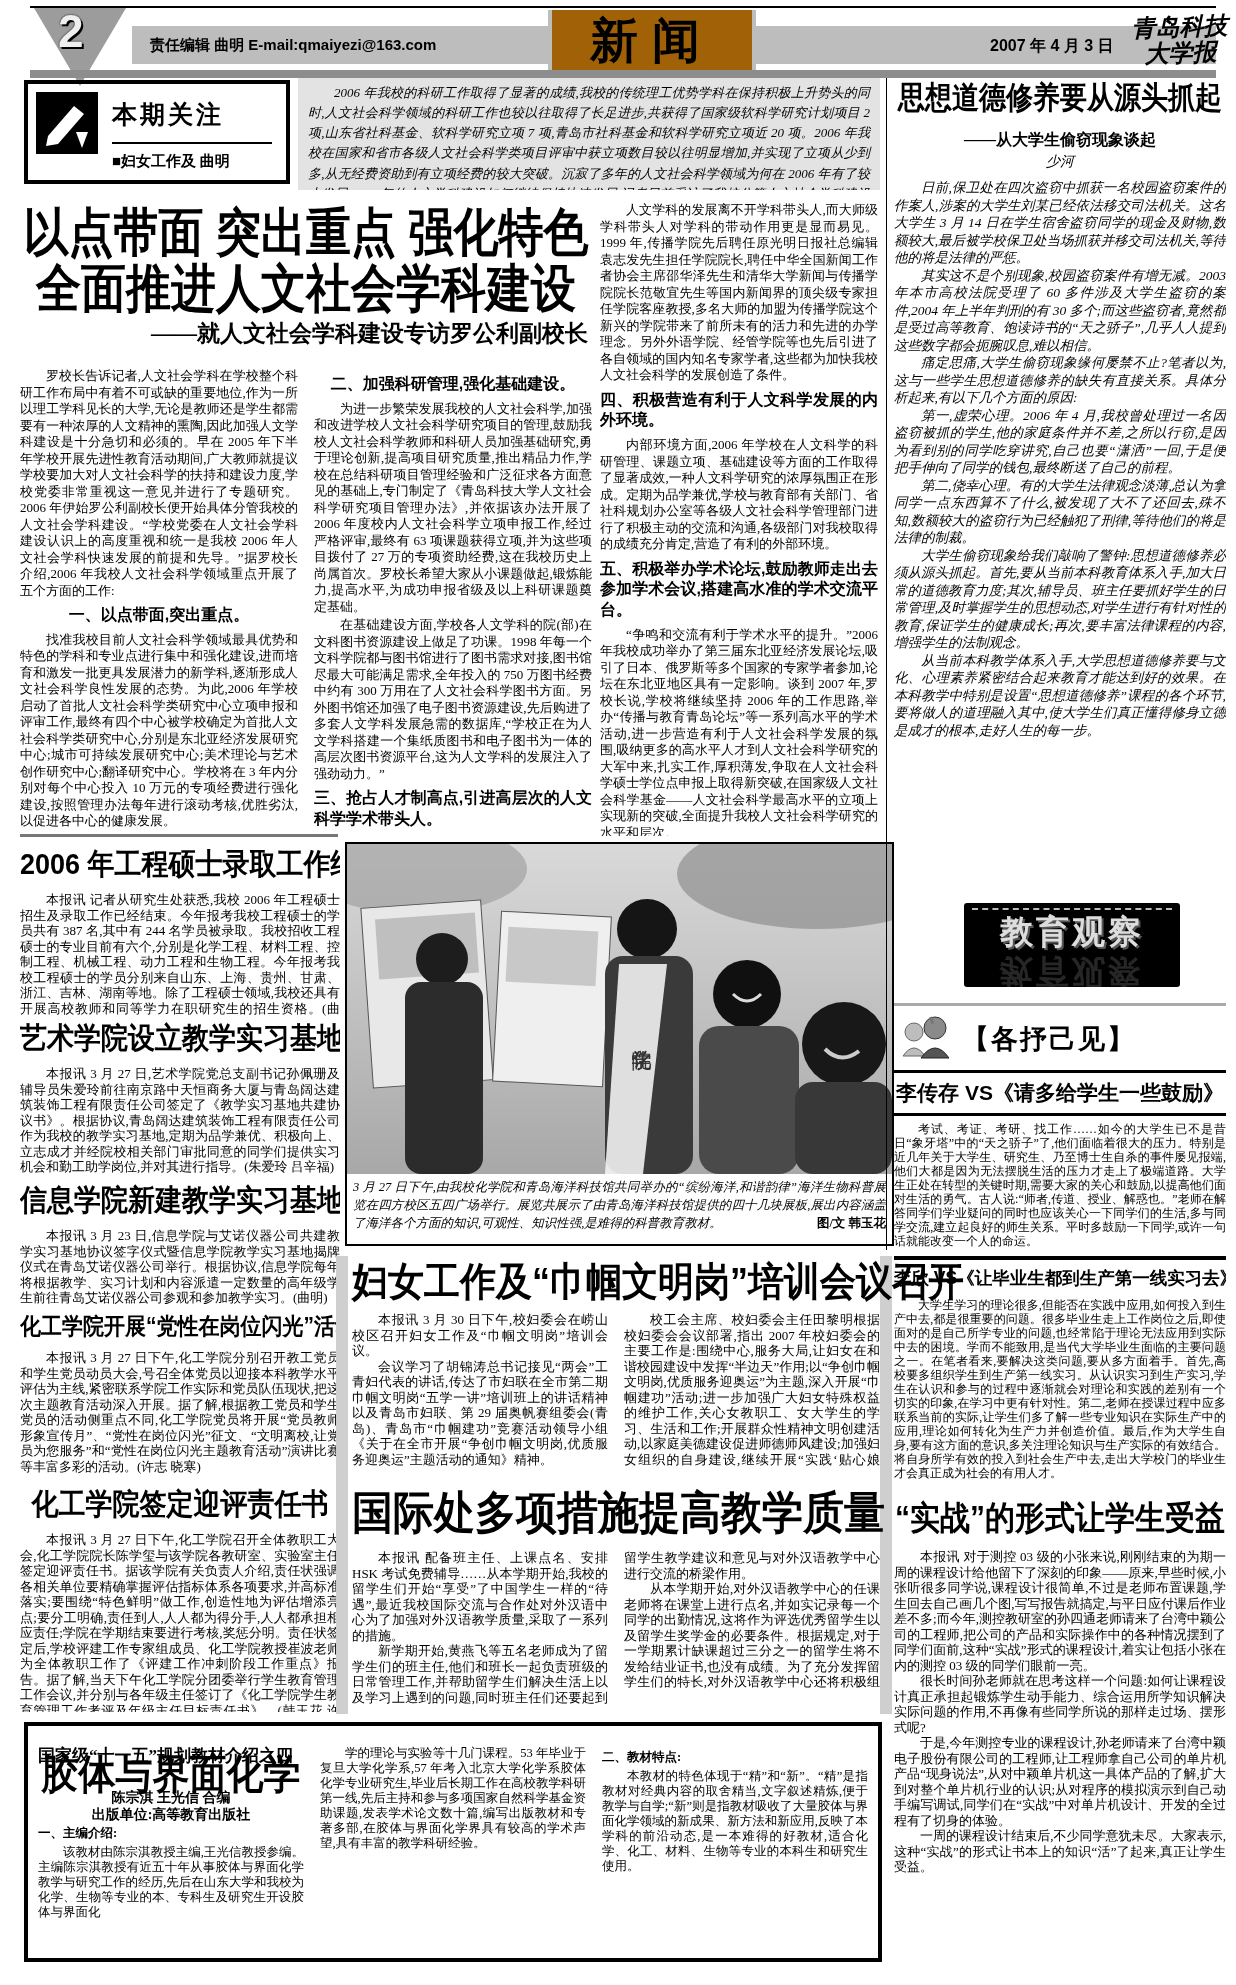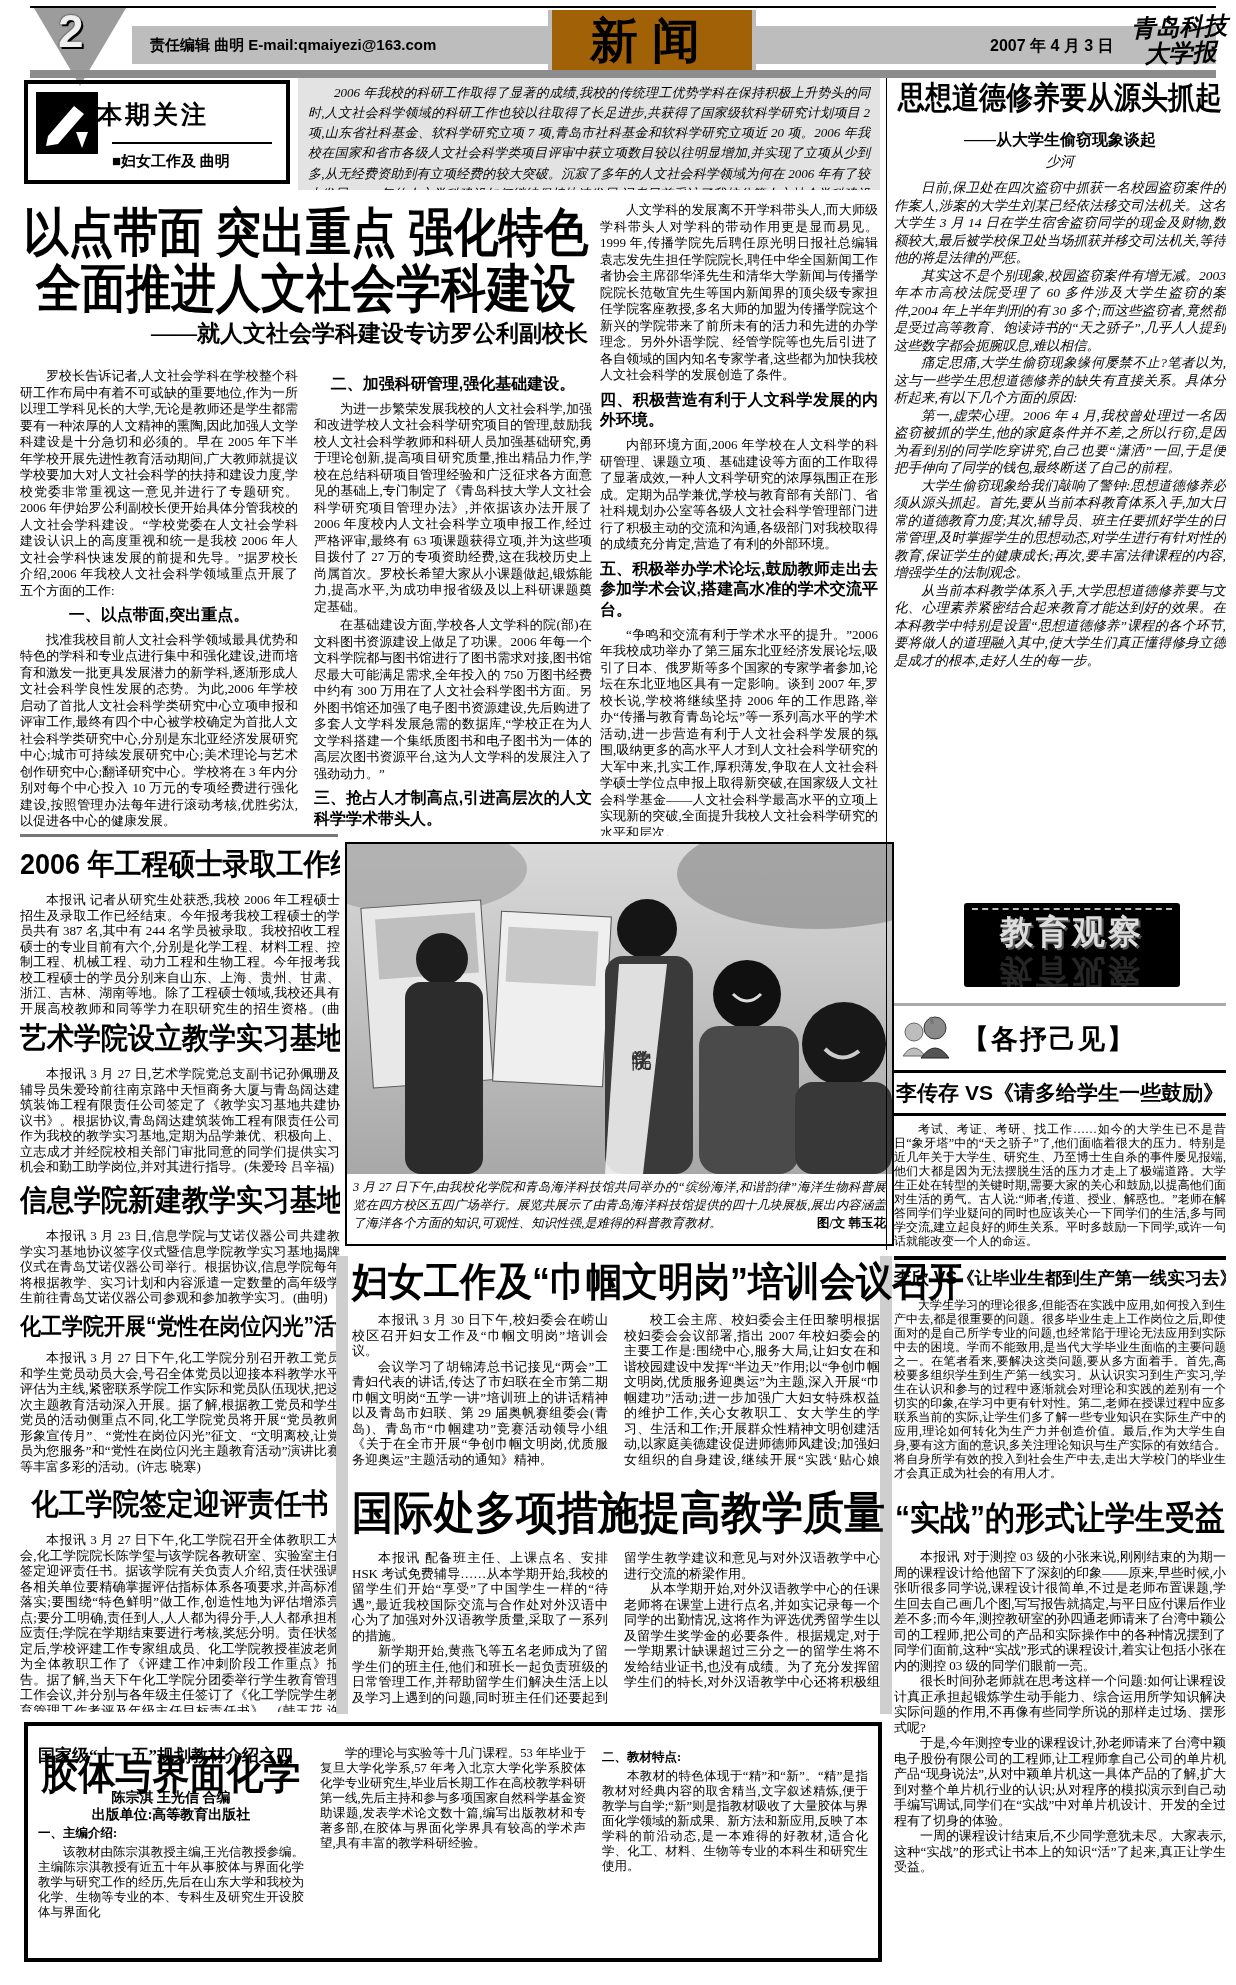--- a/index.html
+++ b/index.html
@@ -19,21 +19,21 @@
         font-family:"Liberation Sans",sans-serif;font-size:48px;font-weight:900;letter-spacing:14px;}
   .issue-date{position:absolute;left:990px;top:36px;font-family:"Liberation Sans",sans-serif;
         font-size:16px;font-weight:bold;}
   .paper-name{position:absolute;left:1132px;top:14px;width:96px;text-align:center;
         font-size:24px;font-weight:900;font-style:italic;line-height:1.1;transform:rotate(-2deg);}
   .thickrule{position:absolute;left:30px;top:70px;width:1186px;height:8px;background:#8d8d8d;}
   
   .focus-box{position:absolute;left:24px;top:80px;width:266px;height:104px;border:4px solid #000;box-sizing:border-box;}
   .pen-ico{position:absolute;left:8px;top:8px;width:62px;height:62px;background:#000;}
   .pen-ico svg{display:block;}
-  .focus-label{position:absolute;left:69px;top:14px;font-family:Liberation Serif, serif;
+  .focus-label{position:absolute;left:84px;top:14px;font-family:Liberation Serif, serif;
         font-size:25px;font-weight:900;letter-spacing:3px;}
   .focus-byline{position:absolute;left:84px;top:58px;font-size:15px;font-weight:bold;
         border-top:2px solid #000;padding-top:8px;width:160px;}
   .intro-box{position:absolute;left:298px;top:78px;width:582px;height:112px;background:#e3e3e3;
         font-style:italic;font-size:13px;line-height:1.55;text-align:justify;
         padding:5px 10px;box-sizing:border-box;overflow:hidden;}
   .intro-box p{margin:0;text-indent:2em;}
   
   .lead-h{position:absolute;left:18px;width:576px;text-align:center;
         font-family:"Liberation Sans",sans-serif;font-weight:900;font-size:45px;letter-spacing:0px;
@@ -139,21 +139,21 @@
   <div class="lead-sub">——就人文社会学科建设专访罗公利副校长</div>
 
   <div class="bodycol" style="left:20px;top:368px;width:278px;height:464px;">
     <p>罗校长告诉记者,人文社会学科在学校整个科研工作布局中有着不可或缺的重要地位,作为一所以理工学科见长的大学,无论是教师还是学生都需要有一种浓厚的人文精神的熏陶,因此加强人文学科建设是十分急切和必须的。早在 2005 年下半年学校开展先进性教育活动期间,广大教师就提议学校要加大对人文社会科学的扶持和建设力度,学校党委非常重视这一意见并进行了专题研究。2006 年伊始罗公利副校长便开始具体分管我校的人文社会学科建设。“学校党委在人文社会学科建设认识上的高度重视和统一是我校 2006 年人文社会学科快速发展的前提和先导。”据罗校长介绍,2006 年我校人文社会科学领域重点开展了五个方面的工作:</p>
     <div class="sec c">一、以点带面,突出重点。</div>
     <p>找准我校目前人文社会科学领域最具优势和特色的学科和专业点进行集中和强化建设,进而培育和激发一批更具发展潜力的新学科,逐渐形成人文社会科学良性发展的态势。为此,2006 年学校启动了首批人文社会科学类研究中心立项申报和评审工作,最终有四个中心被学校确定为首批人文社会科学类研究中心,分别是东北亚经济发展研究中心;城市可持续发展研究中心;美术理论与艺术创作研究中心;翻译研究中心。学校将在 3 年内分别对每个中心投入 10 万元的专项经费进行强化建设,按照管理办法每年进行滚动考核,优胜劣汰,以促进各中心的健康发展。</p>
   </div>
   <div class="bodycol" style="left:314px;top:368px;width:278px;height:464px;">
     <div class="sec c">二、加强科研管理,强化基础建设。</div>
     <p>为进一步繁荣发展我校的人文社会科学,加强和改进学校人文社会科学研究项目的管理,鼓励我校人文社会科学教师和科研人员加强基础研究,勇于理论创新,提高项目研究质量,推出精品力作,学校在总结科研项目管理经验和广泛征求各方面意见的基础上,专门制定了《青岛科技大学人文社会科学研究项目管理办法》,并依据该办法开展了 2006 年度校内人文社会科学立项申报工作,经过严格评审,最终有 63 项课题获得立项,并为这些项目拨付了 27 万的专项资助经费,这在我校历史上尚属首次。罗校长希望大家从小课题做起,锻炼能力,提高水平,为成功申报省级及以上科研课题奠定基础。</p>
-    <p>在基础建设方面,学校各人文学科的院(部)在文科图书资源建设上做足了功课。2006 年每一个文科学院都与图书馆进行了图书需求对接,图书馆尽最大可能满足需求,全年投入的 750 万图书经费中约有 300 万用在了人文社会科学图书方面。另外图书馆还加强了电子图书资源建设,先后购进了多套人文学科发展急需的数据库,“学校正在为人文学科搭建一个集纸质图书和电子图书为一体的高层次图书资源平台,这为人文学科的发展注入了强劲动力。”</p>
+    <p>在基础建设方面,学校各人文学科的院(部)在文科图书资源建设上做足了功课。1998 年每一个文科学院都与图书馆进行了图书需求对接,图书馆尽最大可能满足需求,全年投入的 750 万图书经费中约有 300 万用在了人文社会科学图书方面。另外图书馆还加强了电子图书资源建设,先后购进了多套人文学科发展急需的数据库,“学校正在为人文学科搭建一个集纸质图书和电子图书为一体的高层次图书资源平台,这为人文学科的发展注入了强劲动力。”</p>
     <div class="sec">三、抢占人才制高点,引进高层次的人文科学学术带头人。</div>
   </div>
   <div class="bodycol" style="left:600px;top:202px;width:278px;height:634px;">
     <p>人文学科的发展离不开学科带头人,而大师级学科带头人对学科的带动作用更是显而易见。1999 年,传播学院先后聘任原光明日报社总编辑袁志发先生担任学院院长,聘任中华全国新闻工作者协会主席邵华泽先生和清华大学新闻与传播学院院长范敬宜先生等国内新闻界的顶尖级专家担任学院客座教授,多名大师的加盟为传播学院这个新兴的学院带来了前所未有的活力和先进的办学理念。另外外语学院、经管学院等也先后引进了各自领域的国内知名专家学者,这些都为加快我校人文社会科学的发展创造了条件。</p>
     <div class="sec">四、积极营造有利于人文科学发展的内外环境。</div>
     <p>内部环境方面,2006 年学校在人文科学的科研管理、课题立项、基础建设等方面的工作取得了显著成效,一种人文科学研究的浓厚氛围正在形成。定期为品学兼优,学校与教育部有关部门、省社科规划办公室等各级人文社会科学管理部门进行了积极主动的交流和沟通,各级部门对我校取得的成绩充分肯定,营造了有利的外部环境。</p>
     <div class="sec">五、积极举办学术论坛,鼓励教师走出去参加学术会议,搭建高水准的学术交流平台。</div>
     <p>“争鸣和交流有利于学术水平的提升。”2006 年我校成功举办了第三届东北亚经济发展论坛,吸引了日本、俄罗斯等多个国家的专家学者参加,论坛在东北亚地区具有一定影响。谈到 2007 年,罗校长说,学校将继续坚持 2006 年的工作思路,举办“传播与教育青岛论坛”等一系列高水平的学术活动,进一步营造有利于人文社会科学发展的氛围,吸纳更多的高水平人才到人文社会科学研究的大军中来,扎实工作,厚积薄发,争取在人文社会科学硕士学位点申报上取得新突破,在国家级人文社会科学基金——人文社会科学最高水平的立项上实现新的突破,全面提升我校人文社会科学研究的水平和层次。</p>
   </div>
 
@@ -252,20 +252,21 @@
 
   <div class="rightcol">
     <h1 class="r-title">思想道德修养要从源头抓起</h1>
     <div class="r-sub">——从大学生偷窃现象谈起</div>
     <div class="r-byline">少河</div>
     <div class="r-article">
       <p>日前,保卫处在四次盗窃中抓获一名校园盗窃案件的作案人,涉案的大学生刘某已经依法移交司法机关。这名大学生 3 月 14 日在学生宿舍盗窃同学的现金及财物,数额较大,最后被学校保卫处当场抓获并移交司法机关,等待他的将是法律的严惩。</p>
       <p>其实这不是个别现象,校园盗窃案件有增无减。2003 年本市高校法院受理了 60 多件涉及大学生盗窃的案件,2004 年上半年判刑的有 30 多个;而这些盗窃者,竟然都是受过高等教育、饱读诗书的“天之骄子”,几乎人人提到这些数字都会扼腕叹息,难以相信。</p>
       <p>痛定思痛,大学生偷窃现象缘何屡禁不止?笔者以为,这与一些学生思想道德修养的缺失有直接关系。具体分析起来,有以下几个方面的原因:</p>
       <p>第一,虚荣心理。2006 年 4 月,我校曾处理过一名因盗窃被抓的学生,他的家庭条件并不差,之所以行窃,是因为看到别的同学吃穿讲究,自己也要“潇洒”一回,于是便把手伸向了同学的钱包,最终断送了自己的前程。</p>
+      <p>第二,侥幸心理。有的大学生法律观念淡薄,总认为拿同学一点东西算不了什么,被发现了大不了还回去,殊不知,数额较大的盗窃行为已经触犯了刑律,等待他们的将是法律的制裁。</p>
       <p>大学生偷窃现象给我们敲响了警钟:思想道德修养必须从源头抓起。首先,要从当前本科教育体系入手,加大日常的道德教育力度;其次,辅导员、班主任要抓好学生的日常管理,及时掌握学生的思想动态,对学生进行有针对性的教育,保证学生的健康成长;再次,要丰富法律课程的内容,增强学生的法制观念。</p>
       <p>从当前本科教学体系入手,大学思想道德修养要与文化、心理素养紧密结合起来教育才能达到好的效果。在本科教学中特别是设置“思想道德修养”课程的各个环节,要将做人的道理融入其中,使大学生们真正懂得修身立德是成才的根本,走好人生的每一步。</p>
     </div>
 
     <div class="watch">
       <div class="dash"></div>
       <div class="wlabel">教育观察</div>
       <div class="wmirror">教育观察</div>
     </div>
 

